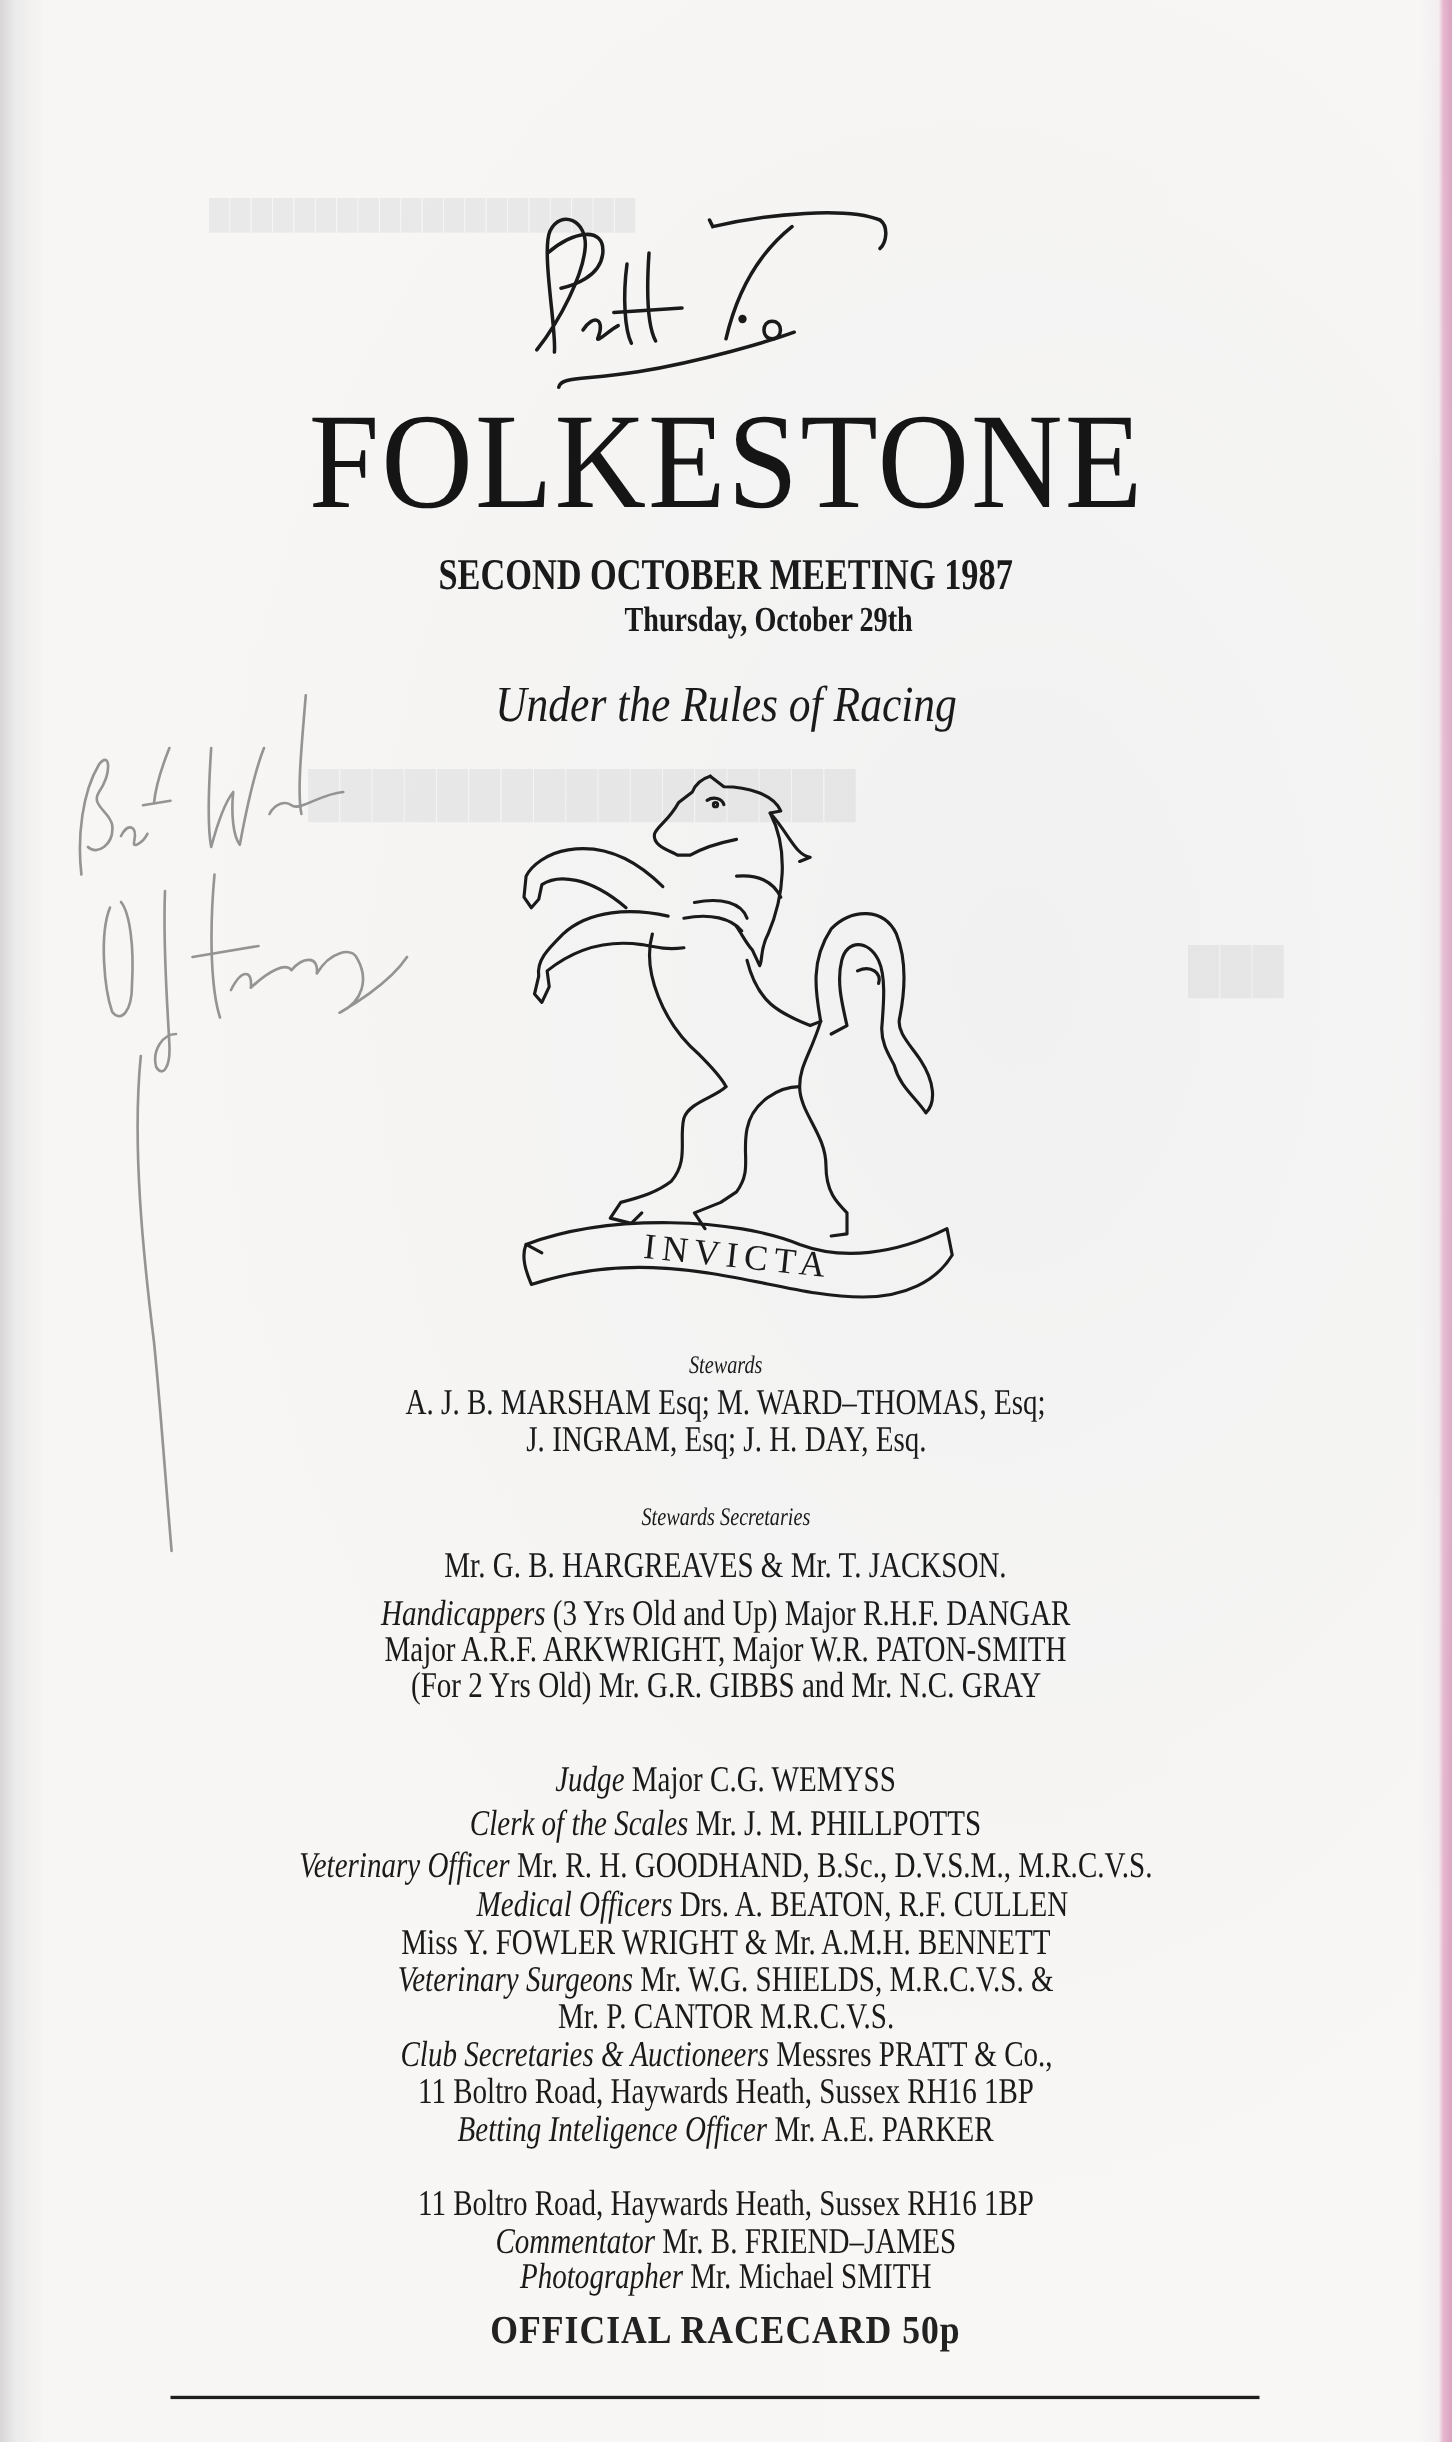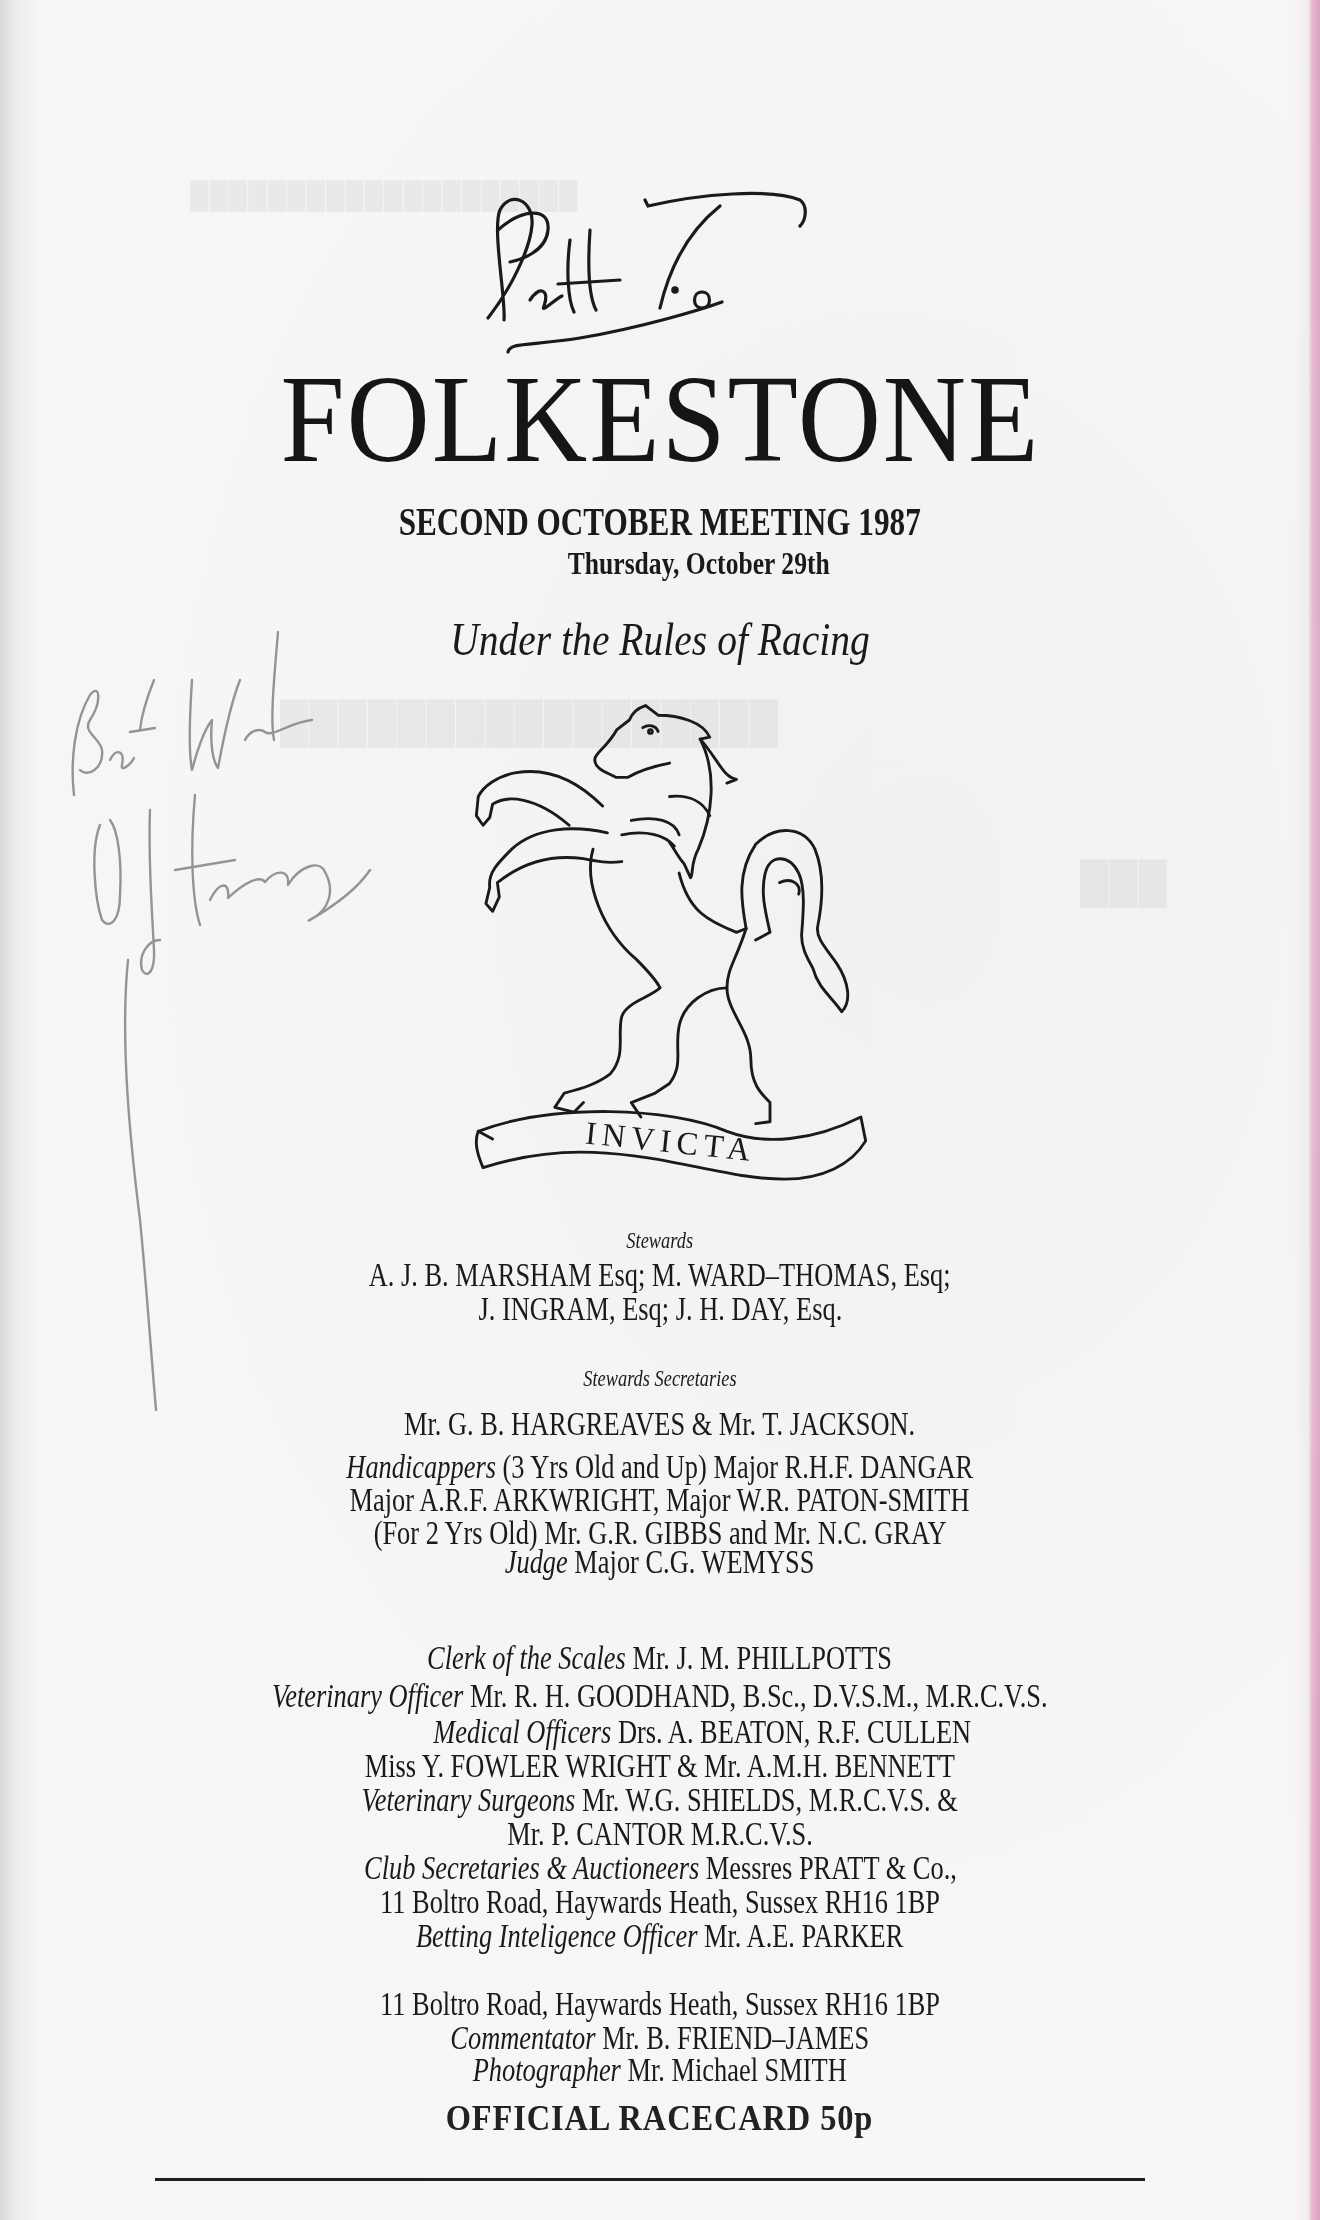--- a/index.html
+++ b/index.html
@@ -109,21 +109,21 @@
   <div class="c ln" style="top:1257px"><span class="cond">A. J. B. MARSHAM Esq; M. WARD–THOMAS, Esq;</span></div>
   <div class="c ln" style="top:1291px"><span class="cond">J. INGRAM, Esq; J. H. DAY, Esq.</span></div>
 
   <div class="c lbl ital" style="top:1362px"><span class="cond">Stewards Secretaries</span></div>
   <div class="c ln" style="top:1406px"><span class="cond">Mr. G. B. HARGREAVES &amp; Mr. T. JACKSON.</span></div>
 
   <div class="c ln" style="top:1449px"><span class="cond"><i>Handicappers</i><span> (3 Yrs Old and Up) Major R.H.F. DANGAR</span></span></div>
   <div class="c ln" style="top:1482px"><span class="cond">Major A.R.F. ARKWRIGHT, Major W.R. PATON-SMITH</span></div>
   <div class="c ln" style="top:1515px"><span class="cond">(For 2 Yrs Old) Mr. G.R. GIBBS and Mr. N.C. GRAY</span></div>
 
-  <div class="c ln" style="top:1544px"><span class="cond"><i>Judge</i><span> Major C.G. WEMYSS</span></span></div>
+  <div class="c ln" style="top:1600px"><span class="cond"><i>Judge</i><span> Major C.G. WEMYSS</span></span></div>
   <div class="c ln" style="top:1640px"><span class="cond"><i>Clerk of the Scales</i><span> Mr. J. M. PHILLPOTTS</span></span></div>
   <div class="c ln" style="top:1678px"><span class="cond"><i>Veterinary Officer</i><span> Mr. R. H. GOODHAND, B.Sc., D.V.S.M., M.R.C.V.S.</span></span></div>
   <div class="c ln" style="top:1714px;padding-left:84px;box-sizing:border-box"><span class="cond"><i>Medical Officers</i><span> Drs. A. BEATON, R.F. CULLEN</span></span></div>
   <div class="c ln" style="top:1748px"><span class="cond">Miss Y. FOWLER WRIGHT &amp; Mr. A.M.H. BENNETT</span></div>
   <div class="c ln" style="top:1782px"><span class="cond"><i>Veterinary Surgeons</i><span> Mr. W.G. SHIELDS, M.R.C.V.S. &amp;</span></span></div>
   <div class="c ln" style="top:1816px"><span class="cond">Mr. P. CANTOR M.R.C.V.S.</span></div>
   <div class="c ln" style="top:1850px"><span class="cond"><i>Club Secretaries &amp; Auctioneers</i><span> Messres PRATT &amp; Co.,</span></span></div>
   <div class="c ln" style="top:1884px"><span class="cond">11 Boltro Road, Haywards Heath, Sussex RH16 1BP</span></div>
   <div class="c ln" style="top:1918px"><span class="cond"><i>Betting Inteligence Officer</i><span> Mr. A.E. PARKER</span></span></div>
   <div class="c ln" style="top:1986px"><span class="cond">11 Boltro Road, Haywards Heath, Sussex RH16 1BP</span></div>

